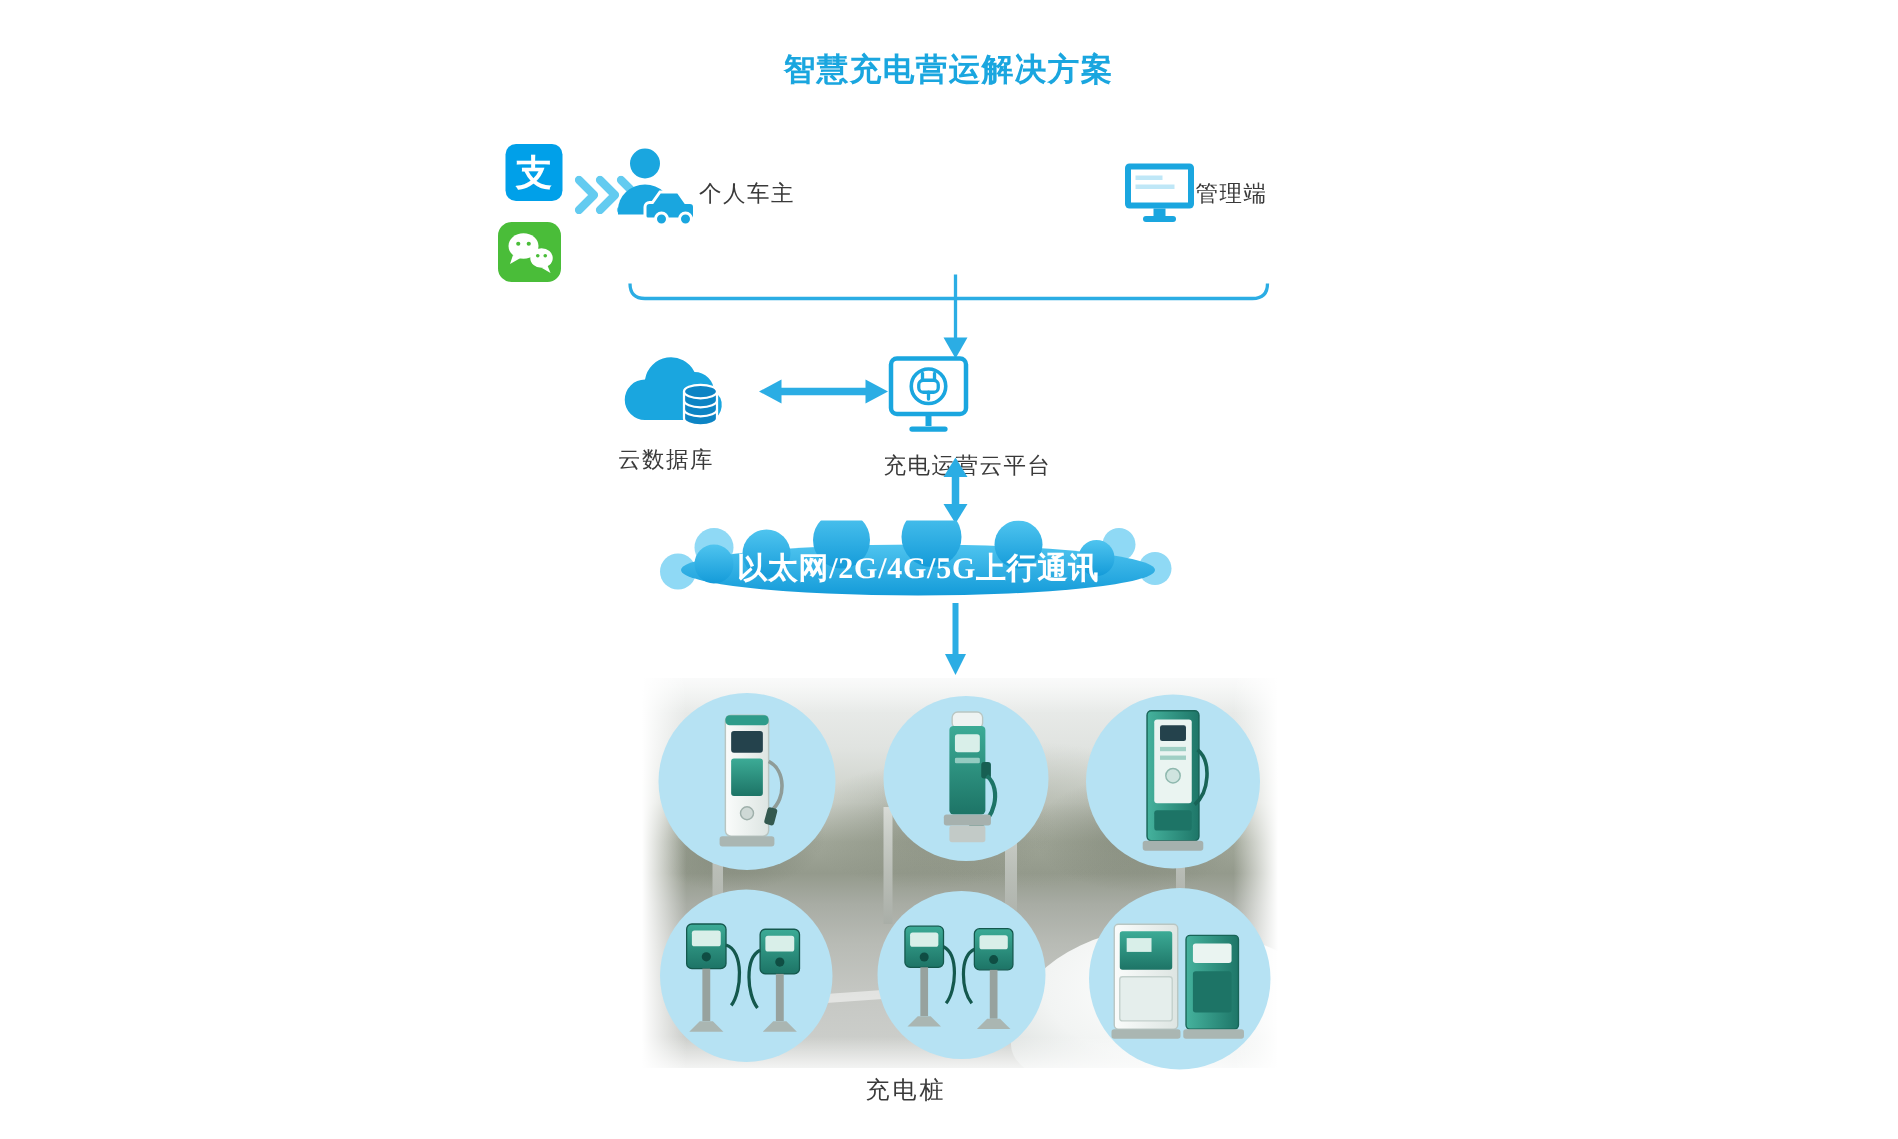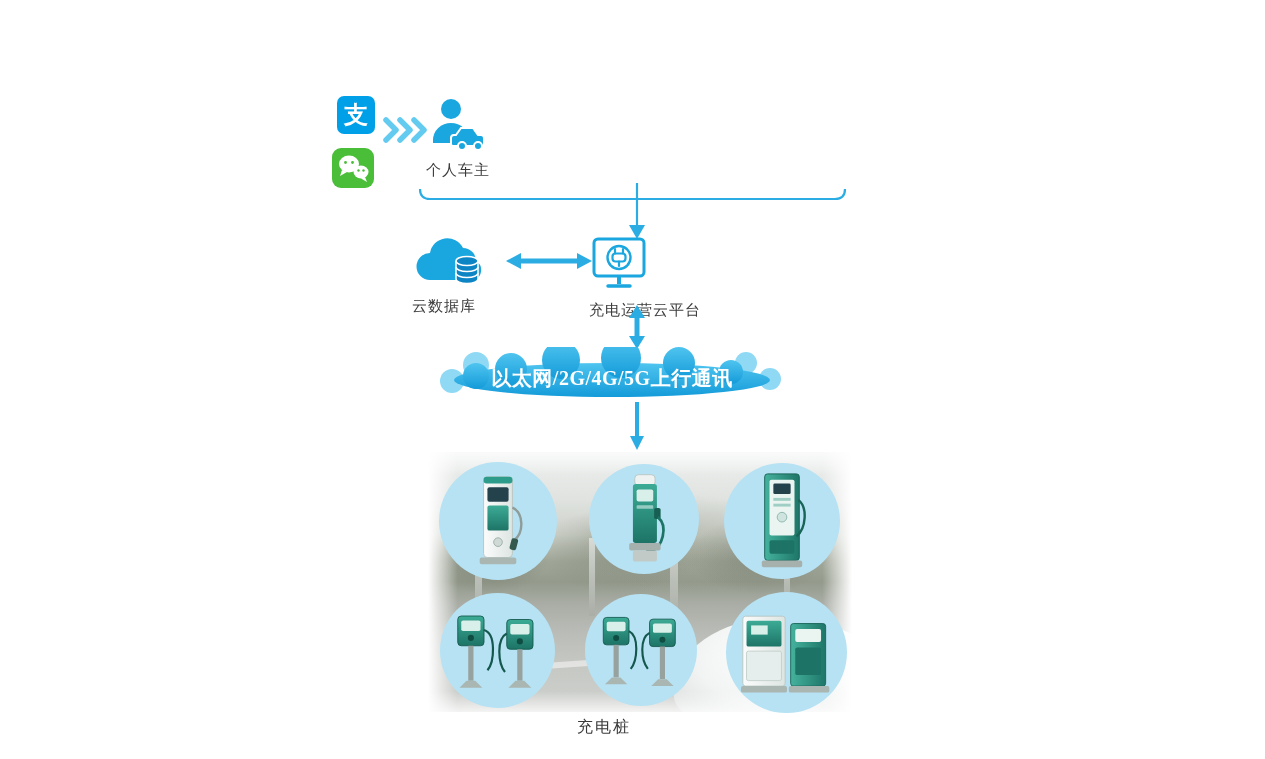--- a/index.html
+++ b/index.html
@@ -7,21 +7,21 @@
     --banner:#25aee6; --banner-light:#8fd9f5; --bubble:#b6e2f3; --label:#3a3a3a;
   }
   *{box-sizing:border-box;margin:0;padding:0}
   body{background:#fff;font-family:"Liberation Sans",sans-serif;}
   .canvas{position:relative;width:1265px;height:759px;background:#fff;overflow:hidden;}
   .abs{position:absolute;}
   .title{position:absolute;left:0;top:32px;width:100%;text-align:center;
          font-size:21px;font-weight:bold;letter-spacing:1px;color:var(--accent,#1aa6df);}
   .alipay-badge{width:38px;height:38px;border-radius:7px;background:var(--alipay,#00a0e9);
          display:flex;align-items:center;justify-content:center;color:#fff;font-size:24px;font-weight:bold;}
-  .actor{position:absolute;width:100px;display:flex;flex-direction:column;align-items:center;}
+  .actor{position:absolute;width:100px;display:flex;align-items:center;}
   .actor .icon-slot{height:54px;display:flex;align-items:flex-end;justify-content:center;}
   .node-label{margin-top:9px;font-size:15px;color:var(--label,#3a3a3a);letter-spacing:1px;white-space:nowrap;}
   .node{position:absolute;width:100px;display:flex;flex-direction:column;}
   .banner{position:absolute;left:436px;top:347px;width:352px;height:54px;font-family:Liberation Serif, serif;}
   .banner-text{position:absolute;left:0;top:0;width:100%;height:100%;display:flex;align-items:center;
          justify-content:center;padding-top:9px;color:#fff;font-size:20px;font-weight:bold;letter-spacing:.5px;}
   .photo{position:absolute;left:428px;top:452px;width:424px;height:260px;overflow:hidden;
      background:
       radial-gradient(90px 55px at 14% 40%, rgba(96,104,88,.50), transparent 70%),
       radial-gradient(120px 60px at 45% 38%, rgba(120,126,110,.45), transparent 70%),
@@ -62,20 +62,21 @@
         <stop offset="0" stop-color="#fafcfb"></stop>
           <stop offset="1" stop-color="#dde5e2"></stop>
       </linearGradient>
       <linearGradient id="bannerGrad" x1="0" y1="0" x2="0" y2="1">
         <stop offset="0" stop-color="#4fc4ef"></stop>
           <stop offset="1" stop-color="#149bd9"></stop>
       </linearGradient>
     </defs>
   </svg>
 
+  <div class="title">智慧充电营运解决方案</div>
 
   <div class="abs" style="left:337px;top:96px">
     <div class="alipay-badge">
       <span>支</span>
     </div>
   </div>
   <div class="abs" style="left:332px;top:148px">
     <svg width="42" height="40" viewBox="0 0 42 40">
       <rect x="0" y="0" width="42" height="40" rx="9" fill="var(--wechat,#4abd39)"></rect>
       <ellipse cx="17" cy="16" rx="10" ry="8.5" fill="#fff"></ellipse>
@@ -108,20 +109,33 @@
           <path d="M27,37 l5,-7 h12 l5,7 h3 a3,3 0 0 1 3,3 v6 a2,2 0 0 1 -2,2 h-29 a2,2 0 0 1 -2,-2 v-6 a3,3 0 0 1 3,-3 z" stroke="#fff" stroke-width="2"></path>
           <circle cx="33" cy="48" r="4" stroke="#fff" stroke-width="2"></circle>
           <circle cx="49" cy="48" r="4" stroke="#fff" stroke-width="2"></circle>
         </g>
       </svg>
     </div>
     <div class="node-label">个人车主</div>
   </div>
 
 
+  <div class="actor" style="left:749px;top:98px">
+    <div class="icon-slot">
+      <svg width="48" height="44" viewBox="0 0 48 44">
+        <rect x="1" y="1" width="46" height="30" rx="3" fill="var(--accent,#1aa6df)"></rect>
+        <rect x="5" y="5" width="38" height="22" fill="#fff"></rect>
+        <rect x="8" y="9" width="18" height="3" fill="#bfe7f7"></rect>
+        <rect x="8" y="15" width="26" height="3" fill="#bfe7f7"></rect>
+        <rect x="20" y="31" width="8" height="5" fill="var(--accent,#1aa6df)"></rect>
+        <rect x="13" y="36" width="22" height="4" rx="2" fill="var(--accent,#1aa6df)"></rect>
+      </svg>
+    </div>
+    <div class="node-label">管理端</div>
+  </div>
 
   <div class="abs" style="left:408px;top:181px">
     <svg width="440" height="58" viewBox="0 0 440 58">
       <g fill="none" stroke="var(--arrow,#2bade4)" stroke-width="2.2">
         <path d="M12,8 Q12,18 22,18 L427,18 Q437,18 437,8"></path>
         <path d="M229,2 L229,45"></path>
       </g>
       <polygon points="229,58 221,44 237,44" fill="var(--arrow,#2bade4)"></polygon>
     </svg>
   </div>

